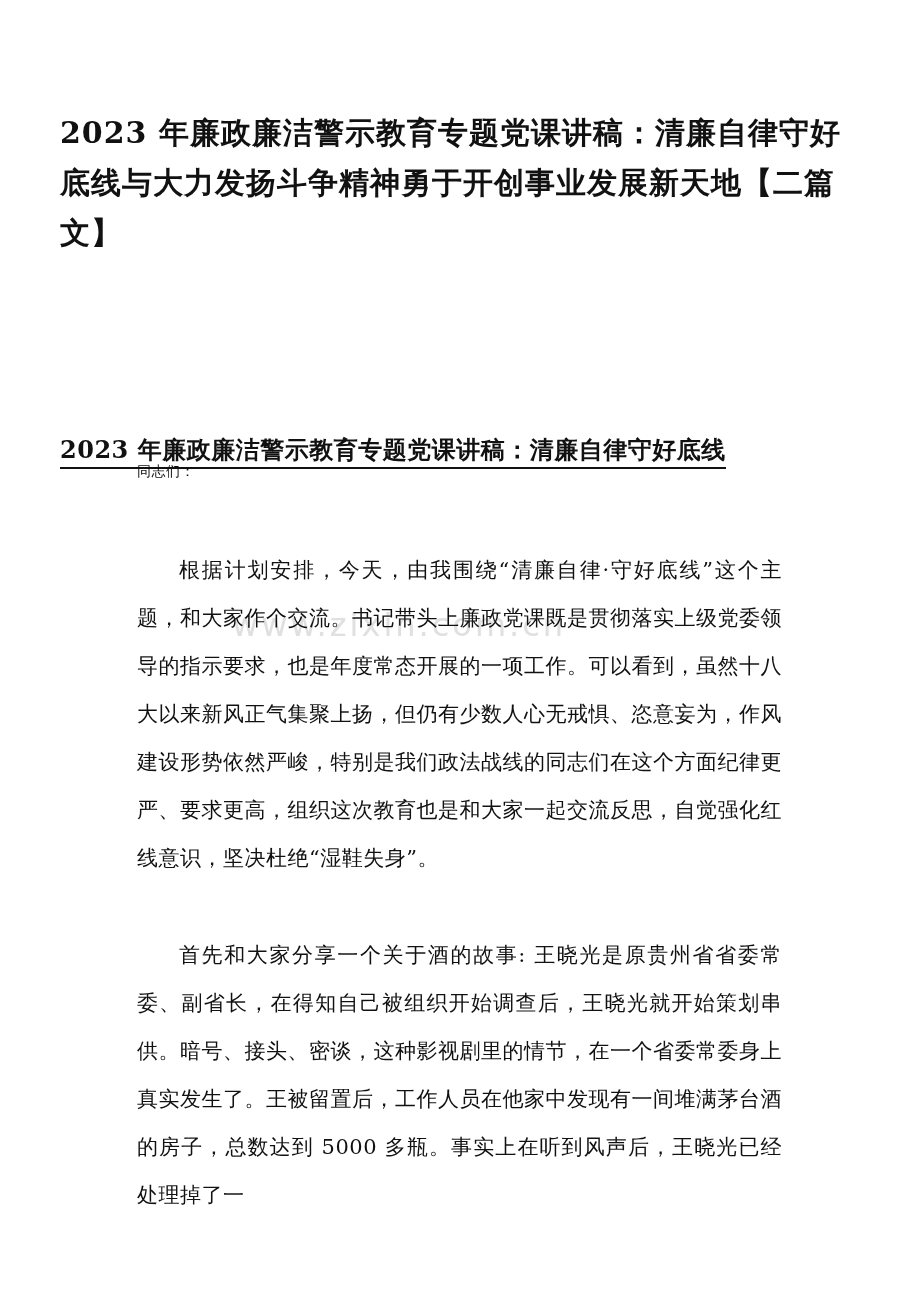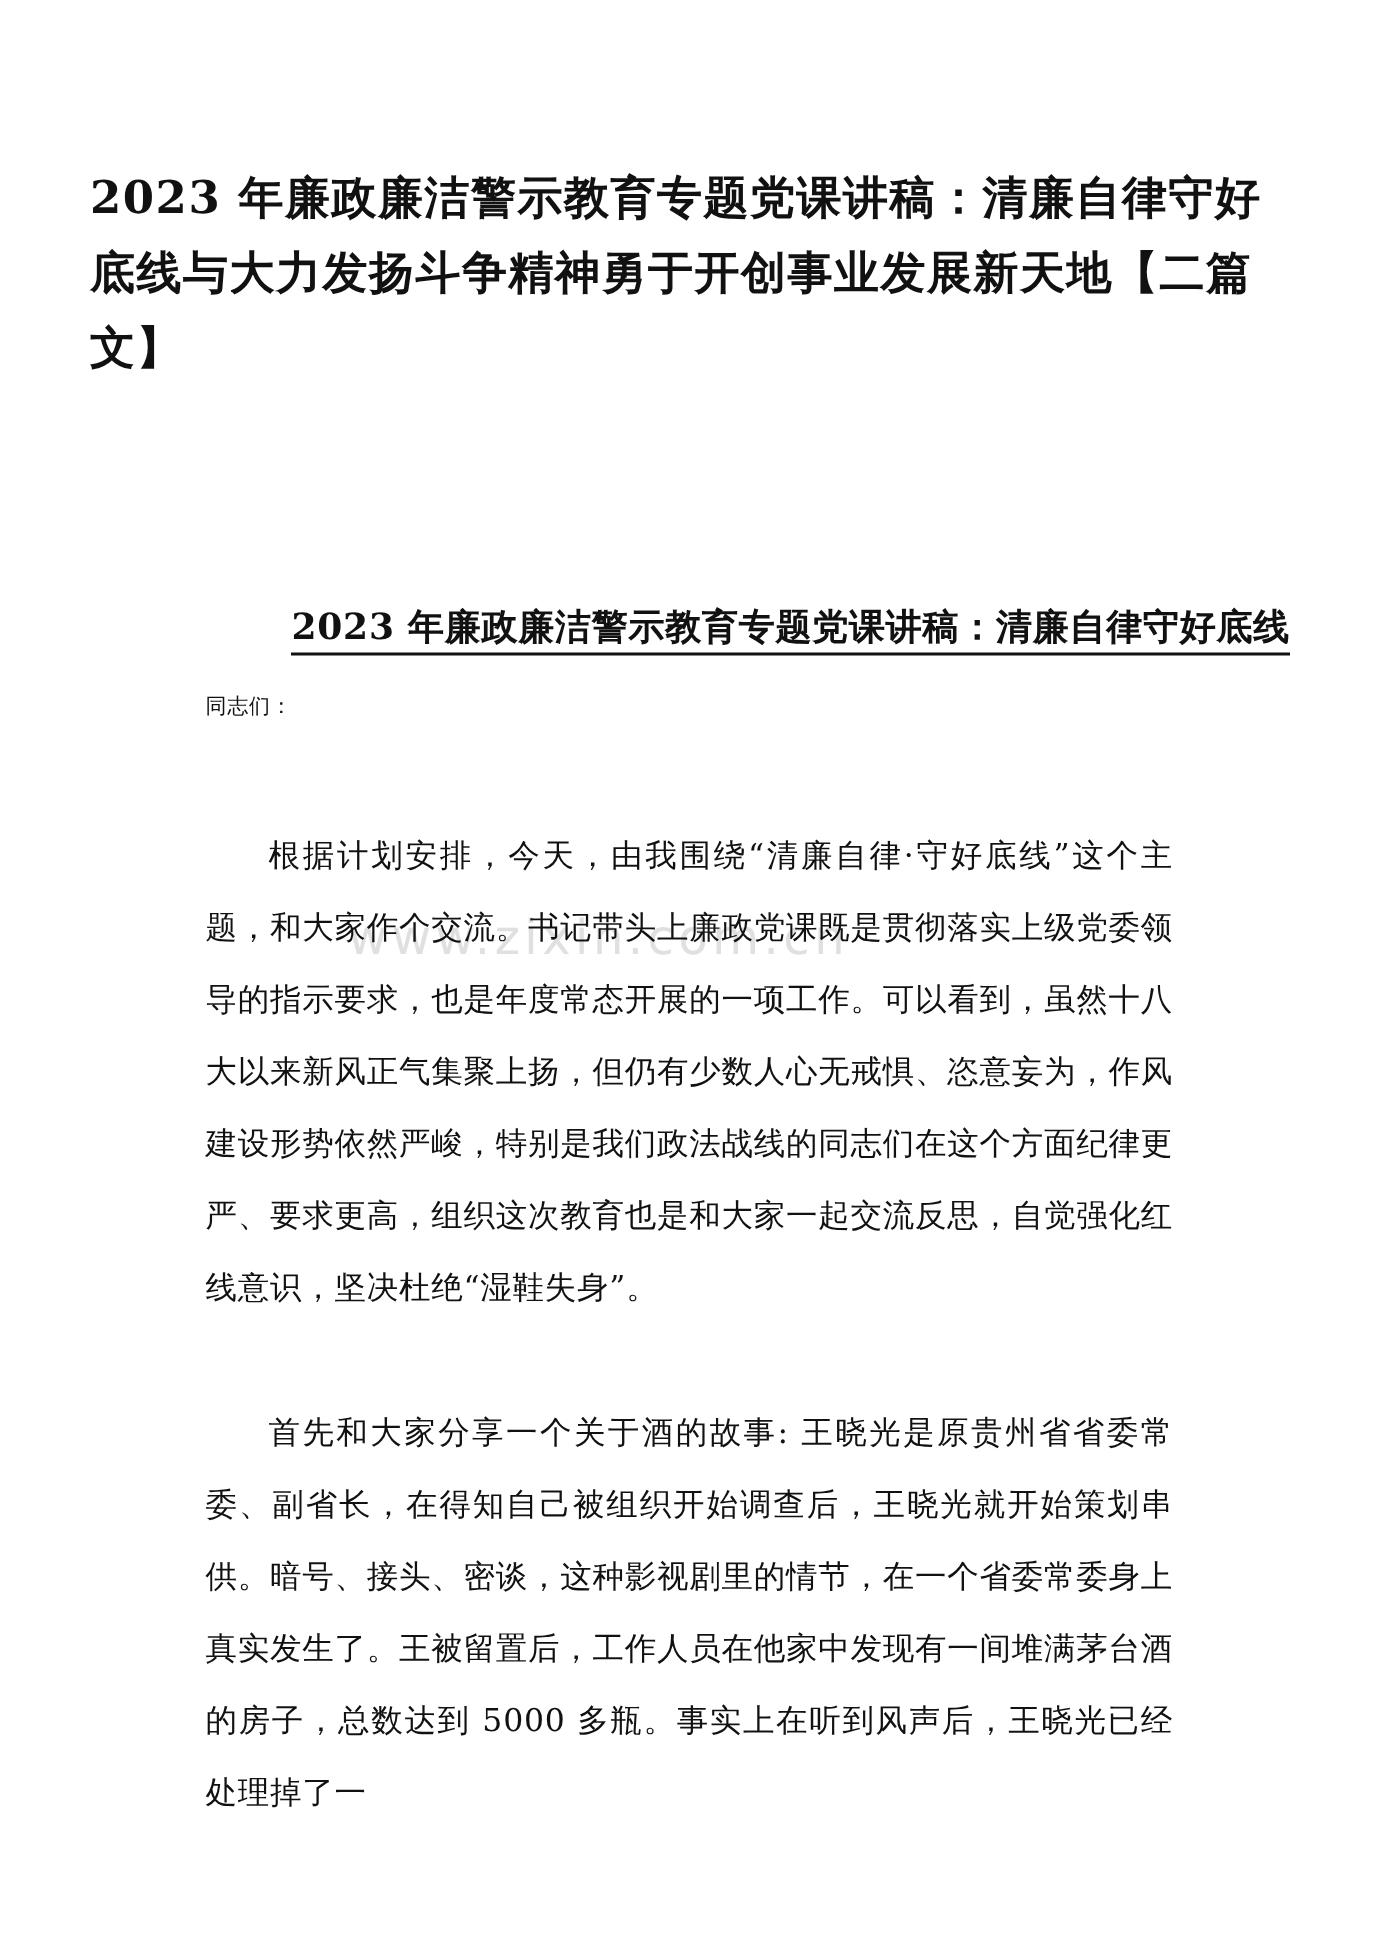--- a/index.html
+++ b/index.html
@@ -38,27 +38,27 @@
     font-size: 30px;
     line-height: 50px;
     font-weight: bold;
     text-align: left;
     letter-spacing: 1px;
     z-index: 1;
   }
   .section-heading {
     position: absolute;
     left: 60px;
-    top: 396px;
+    top: 428px;
     width: 800px;
     margin: 0;
     font-size: 24px;
     line-height: 44px;
     font-weight: bold;
-    text-align: right;
+    text-align: left;
     letter-spacing: 0.5px;
     z-index: 1;
   }
   .section-heading .heading-text {
     border-bottom: 2px solid #111111;
     padding-bottom: 3px;
   }
   .salutation {
     position: absolute;
     left: 137px;

